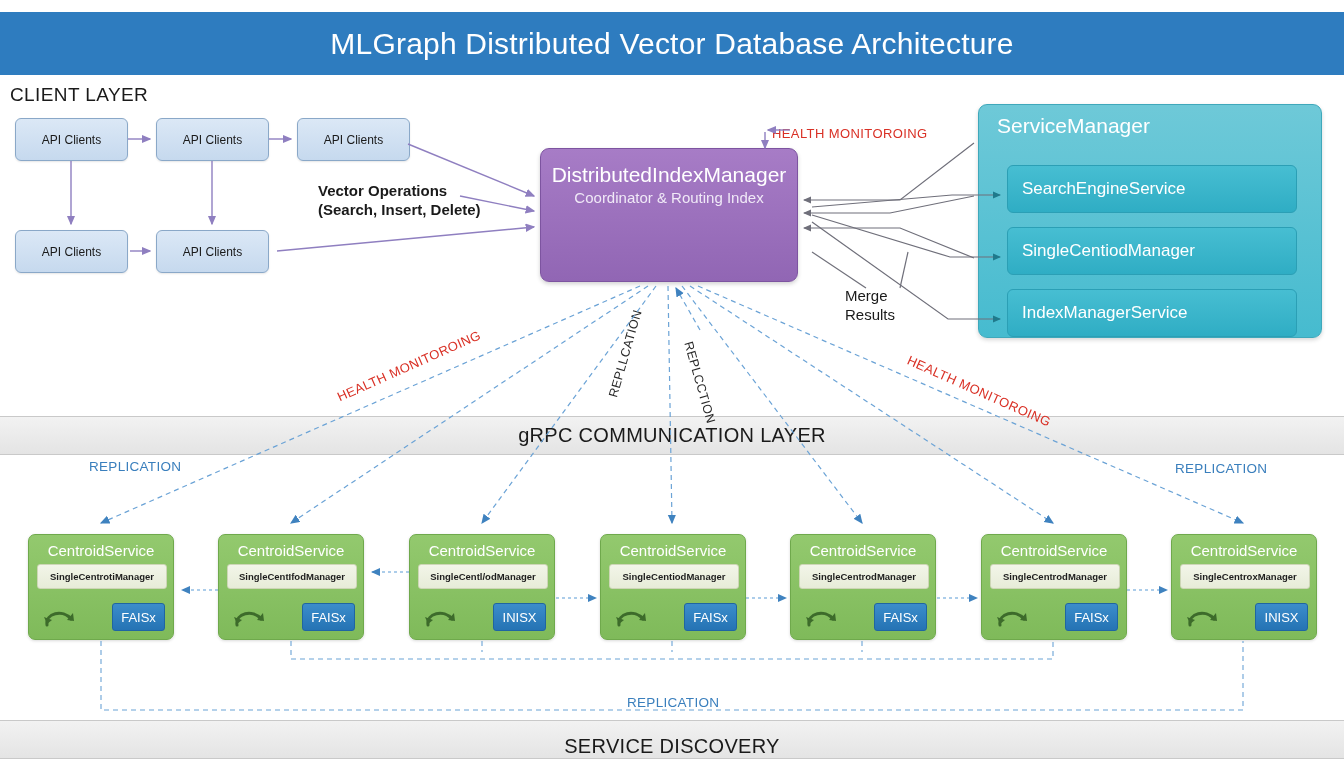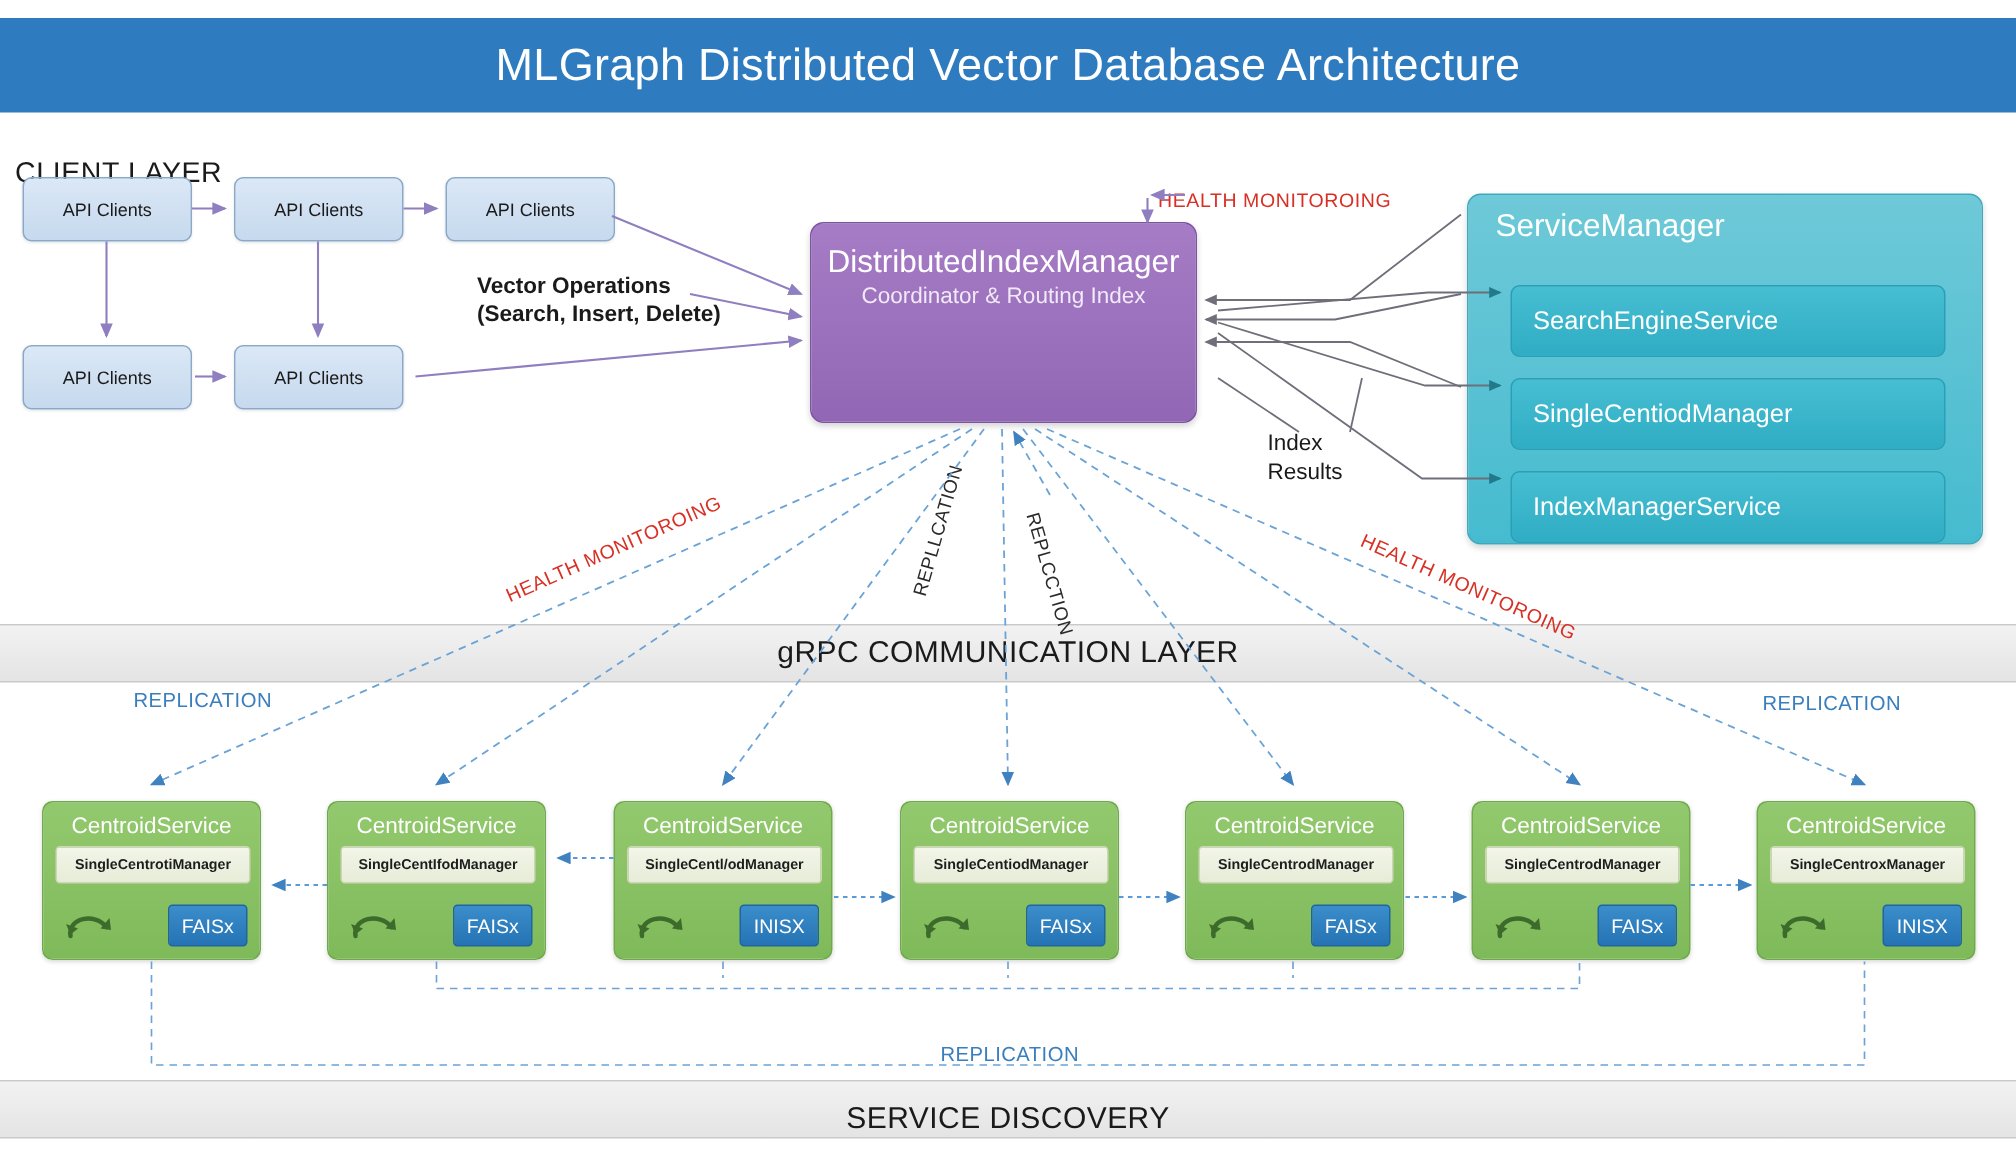--- a/index.html
+++ b/index.html
@@ -18,21 +18,21 @@
     background:#2e7cbf;
     display:flex; align-items:center; justify-content:center;
   }
   .titlebar .title {
     color:#ffffff; font-size:30px; font-weight:400; letter-spacing:.2px;
   }
 
   
   .client-layer-label {
     position:absolute; left:10px; top:84px;
-    font-size:19px; color:#1a1a1a; letter-spacing:.4px;margin-top:21px;
+    font-size:19px; color:#1a1a1a; letter-spacing:.4px;
   }
 
   
   .apibox {
     position:absolute;
     background:linear-gradient(#dbe8f6,#c6d9ee);
     border:1px solid #8aa8c8;
     border-radius:6px;
     display:flex; align-items:center; justify-content:center;
     font-size:12px; color:#1a1a1a;
@@ -48,21 +48,21 @@
     border-radius:9px;
     box-shadow:0 2px 4px rgba(0,0,0,.18);
     padding-top:14px;
     text-align:center;
   }
   .dim .dim-title { color:#fff; font-size:21px; line-height:1.15; }
   .dim .dim-sub   { color:#f0e9f7; font-size:15px; margin-top:2px; }
 
   
   .svcmgr {
-    position:absolute; left:978px; top:129px; width:344px; height:234px;
+    position:absolute; left:978px; top:104px; width:344px; height:234px;
     background:linear-gradient(#6ec9d8,#46bbcf);
     border:1px solid #3fa8bb;
     border-radius:9px;
     box-shadow:0 2px 4px rgba(0,0,0,.16);
   }
   .svcmgr .svcmgr-title {
     color:#ffffff; font-size:21px; padding:9px 0 0 18px;
   }
   .svc-item {
     position:absolute; left:28px; width:290px; height:48px;
@@ -262,21 +262,21 @@
         <div class="c-faiss">INISX</div>
       </div>
     </div>
 
   <div class="lbl lbl-vecops">
     <div>Vector Operations</div>
     <div>(Search, Insert, Delete)</div>
   </div>
 
   <div class="lbl lbl-merge">
-    <div>Index</div>
+    <div>Merge</div>
     <div>Results</div>
   </div>
 
   <div class="lbl-rep-blue" style="left:89px; top:459px;">REPLICATION</div>
   <div class="lbl-rep-blue" style="left:1175px; top:461px;">REPLICATION</div>
   <div class="lbl-rep-blue" style="left:627px; top:695px;">REPLICATION</div>
 
   <div class="lbl-health" style="left:772px; top:126px; transform:rotate(0deg);">HEALTH MONITOROING</div>
   <div class="lbl-health" style="left:338px; top:390px; transform:rotate(-24deg);">HEALTH MONITOROING</div>
   <div class="lbl-health" style="left:908px; top:352px; transform:rotate(24deg);">HEALTH MONITOROING</div>

